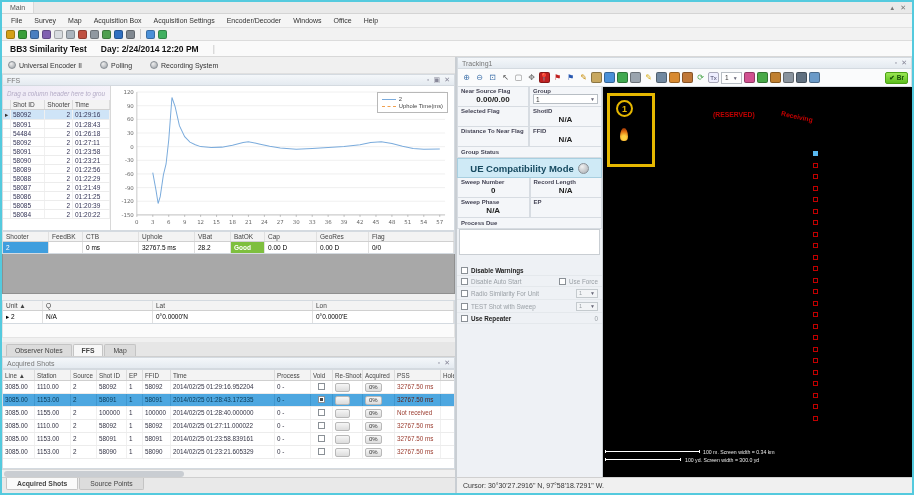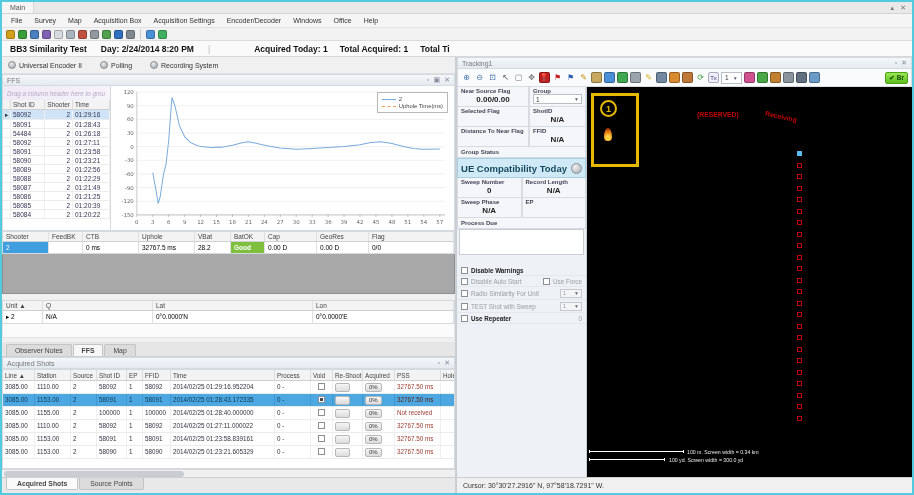--- a/index.html
+++ b/index.html
@@ -102,21 +102,21 @@
   .btab.active { background:#fafafa; font-weight:bold; }
 
   
   .trk-toolbar { height:18px; background:#fafbfc; border:1px solid #d8dde2; border-top:none; display:flex; align-items:center; gap:2px; padding:0 3px; font-size:8px; flex:0 0 auto; }
   .trk-ic { width:11px; height:11px; border-radius:2px; display:inline-flex; align-items:center; justify-content:center; font-size:8px; line-height:1; }
   .trk-dd { height:12px; border:1px solid #b8bec4; background:#fff; font-size:6.5px; display:flex; align-items:center; padding:0 3px; gap:4px; color:#333; }
   .dd-arrow { font-size:5px; color:#667; }
   .broadcast { margin-left:auto; background:linear-gradient(#9ae654,#5dbf1e); border:1px solid #4ca216; border-radius:2px; color:#19500a; font-size:6.5px; font-weight:bold; padding:1px 3px; display:flex; align-items:center; gap:2px; }
 
   .trk-body { flex:1; display:flex; min-height:0; }
-  .trk-side { width:130px; background:#eef1f5; border-right:1px solid #c9ced3; font-size:6.3px; color:#333; display:flex; flex-direction:column; }
+  .trk-side { width:146px; background:#eef1f5; border-right:1px solid #c9ced3; font-size:6.3px; color:#333; display:flex; flex-direction:column; }
   .fld-grid { display:grid; grid-template-columns:72px 1fr; }
   .fld { border:1px solid #d7dce2; border-top:none; padding:1px 3px; background:#f4f6f9; }
   .fld .lab { font-weight:bold; color:#445; font-size:6px; }
   .fld .val { text-align:center; font-weight:bold; font-size:8px; color:#222; padding:1px 0; }
   .fld select,.side-dd { width:100%; height:10px; border:1px solid #b8bec4; background:#fff; font-size:6.5px; display:flex; align-items:center; justify-content:space-between; padding:0 2px; }
   .sec-label { padding:2px 3px; font-weight:bold; color:#445; font-size:6px; background:#f4f6f9; border:1px solid #d7dce2; border-top:none; }
   .ue-btn { margin:0; height:20px; background:#cfeaf6; border:1px solid #a8cfe0; display:flex; align-items:center; justify-content:center; gap:4px; font-size:9.5px; font-weight:bold; color:#174a60; }
   .ue-circle { width:11px; height:11px; border-radius:50%; background:radial-gradient(circle at 35% 30%, #f0f0f0, #a7adb3); border:1px solid #8a9096; flex:0 0 auto; }
   .proc-box { height:26px; background:#fff; border:1px solid #c9ced3; margin:0 2px 2px 2px; }
   .chk-rows { margin-top:8px; display:flex; flex-direction:column; }
@@ -178,27 +178,22 @@
       <span class="tb-icon" style="background: rgb(80, 160, 80); border: 1px solid rgba(0, 0, 0, 0.25);"></span>
       <span class="tb-icon" style="background: rgb(48, 112, 192); border: 1px solid rgba(0, 0, 0, 0.25);"></span>
       <span class="tb-icon" style="background: rgb(128, 136, 144); border: 1px solid rgba(0, 0, 0, 0.25);"></span>
       <span class="tb-sep"></span>
       <span class="tb-icon" style="background: rgb(74, 144, 216); border: 1px solid rgba(0, 0, 0, 0.25);"></span>
       <span class="tb-icon" style="background: rgb(64, 176, 96); border: 1px solid rgba(0, 0, 0, 0.25);"></span>
     </div>
 
   <div class="infobar">
     <span>BB3 Similarity Test</span>
-    <span>Day: 2/24/2014 8:20 PM</span>
+    <span>Day: 2/24/2014 12:20 PM</span>
     <span class="sep">|</span>
-    <span class="grp">
-      <span>Acquired Today: 1</span>
-      <span>Total Acquired: 1</span>
-      <span>Total Ti</span>
-    </span>
   </div>
 
   <div class="content">
 
     <div class="left-col">
 
       <div class="statusrow">
         <div class="statusbtn">
           <span class="statusdot"></span>
           <span>Universal Encoder II</span>
@@ -641,21 +636,21 @@
               <div class="lab">Distance To Near Flag</div>
               <div class="val"></div>
             </div>
             <div class="fld">
               <div class="lab">FFID</div>
               <div class="val">N/A</div>
             </div>
           </div>
           <div class="sec-label">Group Status</div>
           <div class="ue-btn">
-            <span>UE Compatibility Today</span>
+            <span>UE Compatibility Mode</span>
             <span class="ue-circle"></span>
           </div>
           <div class="fld-grid" style="grid-template-columns:1fr 1fr;">
             <div class="fld">
               <div class="lab">Sweep Number</div>
               <div class="val">0</div>
             </div>
             <div class="fld">
               <div class="lab">Record Length</div>
               <div class="val">N/A</div>

